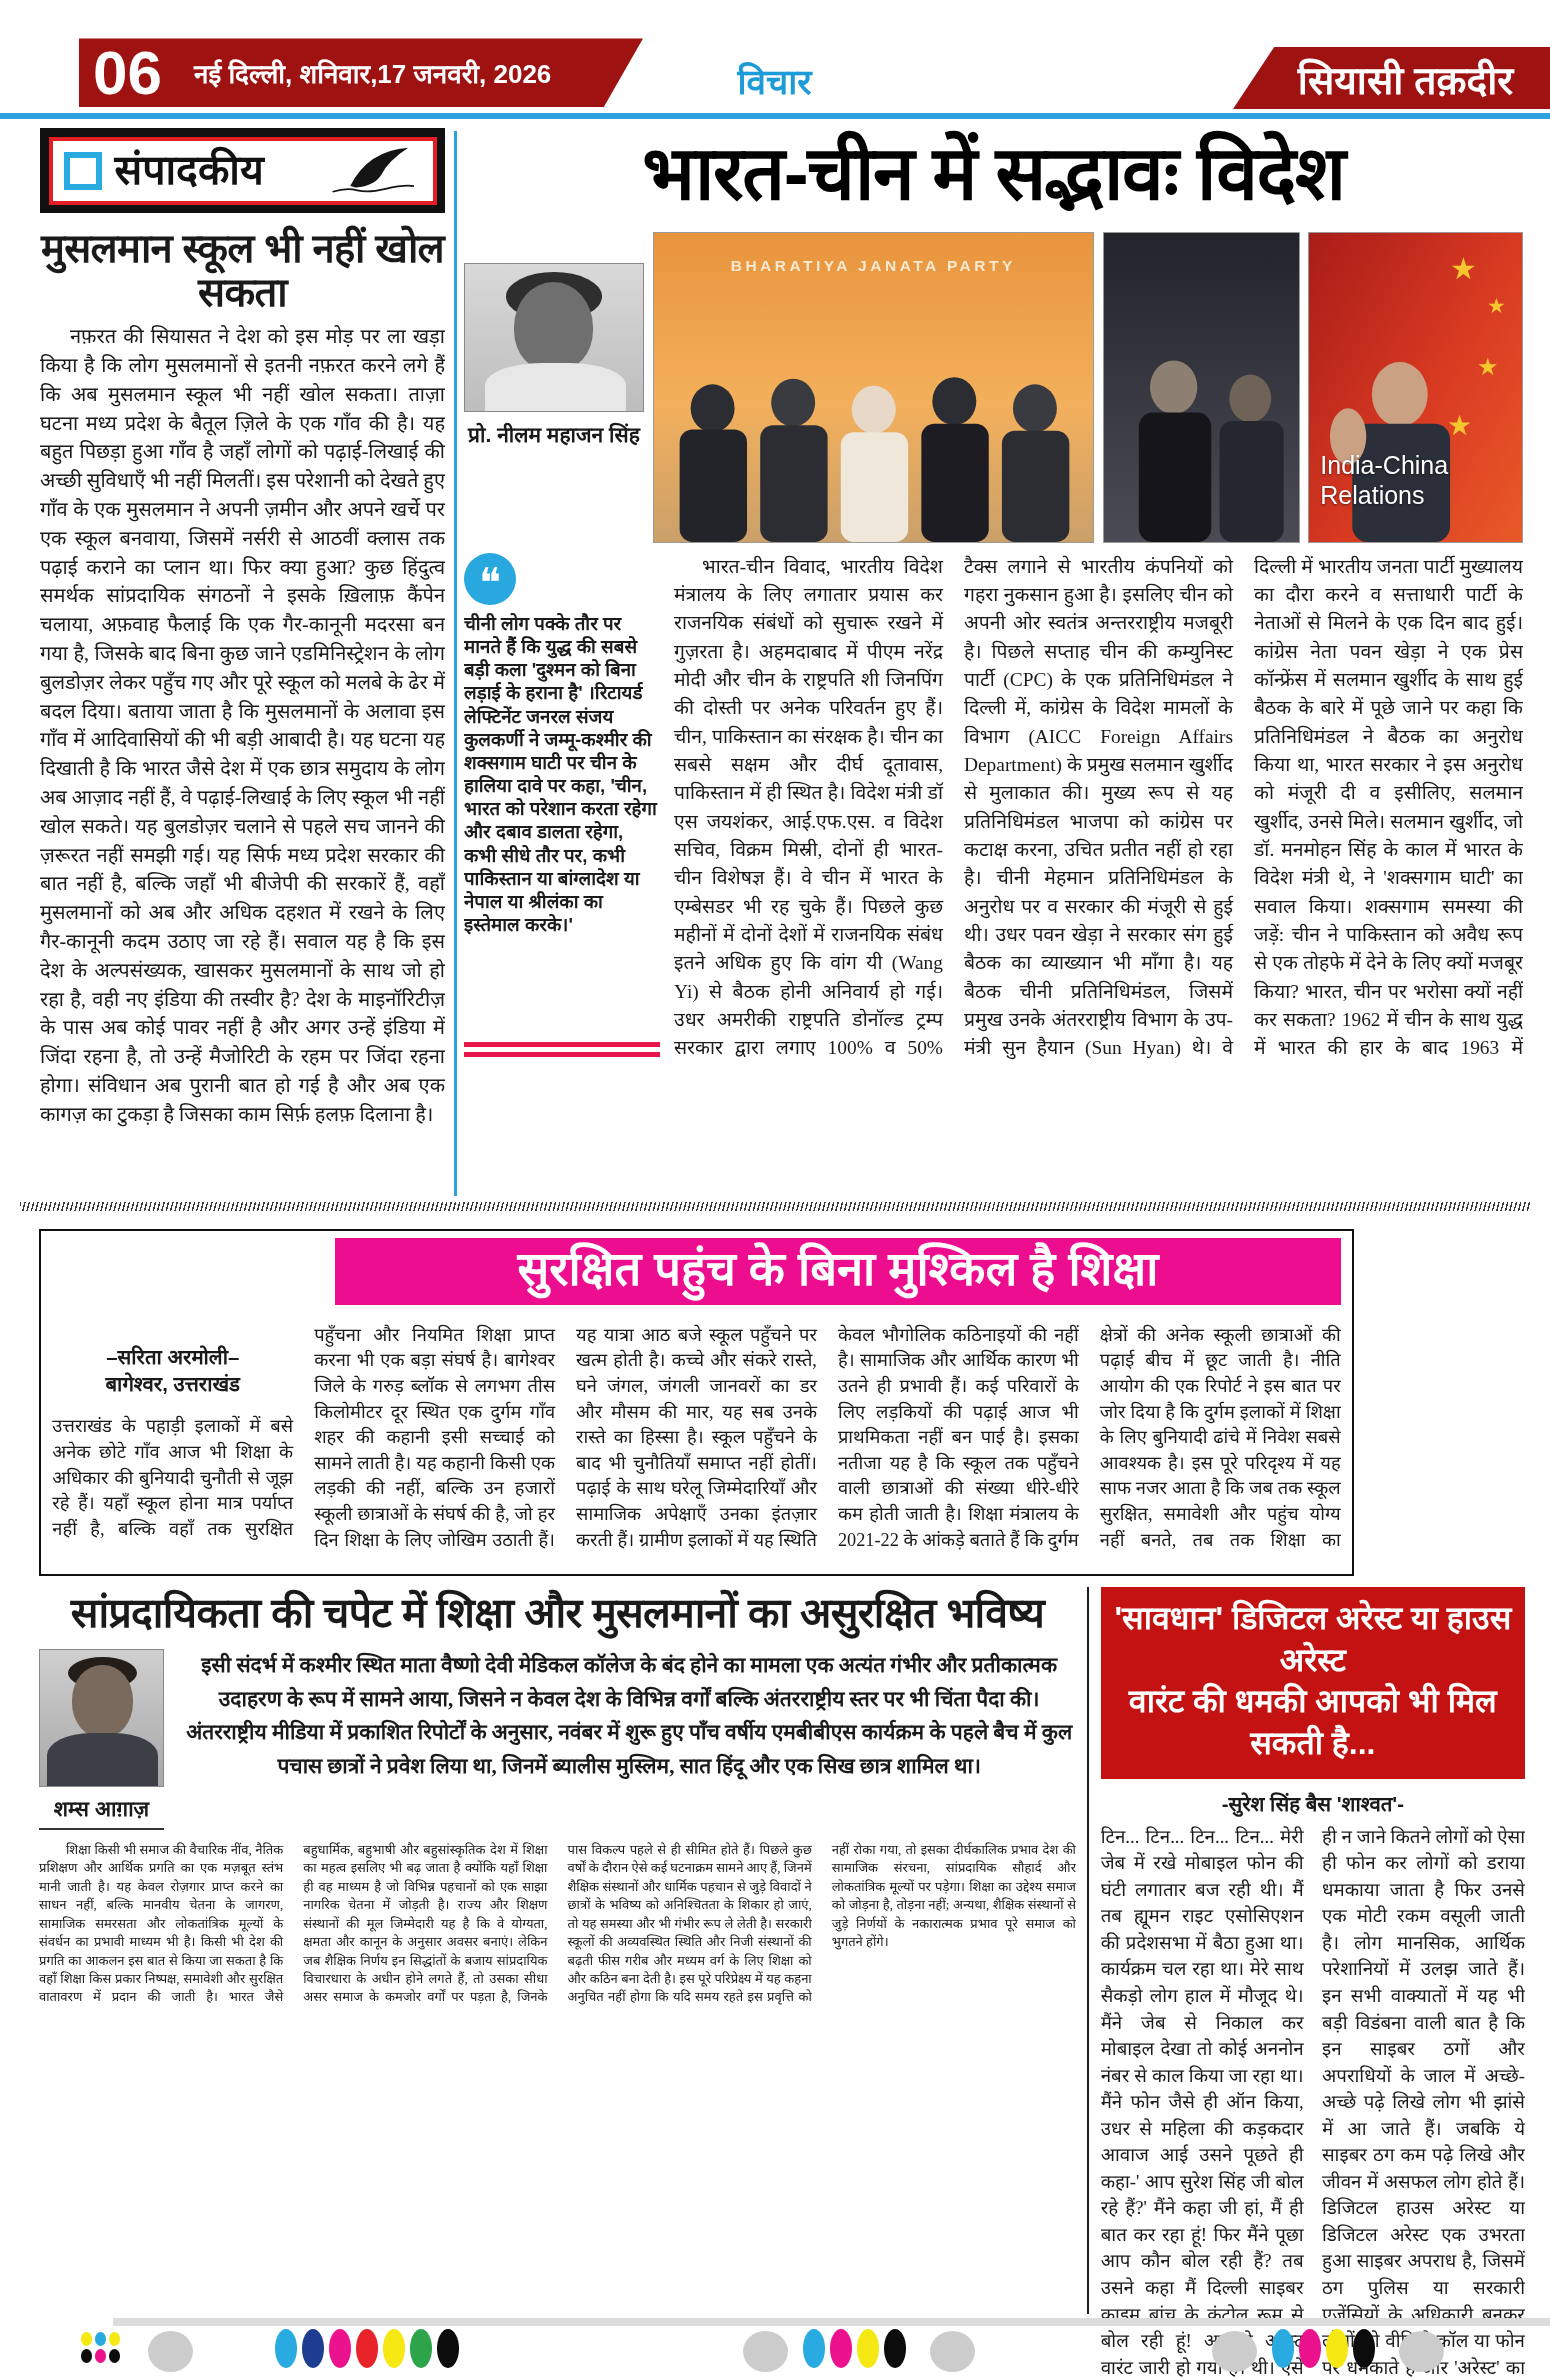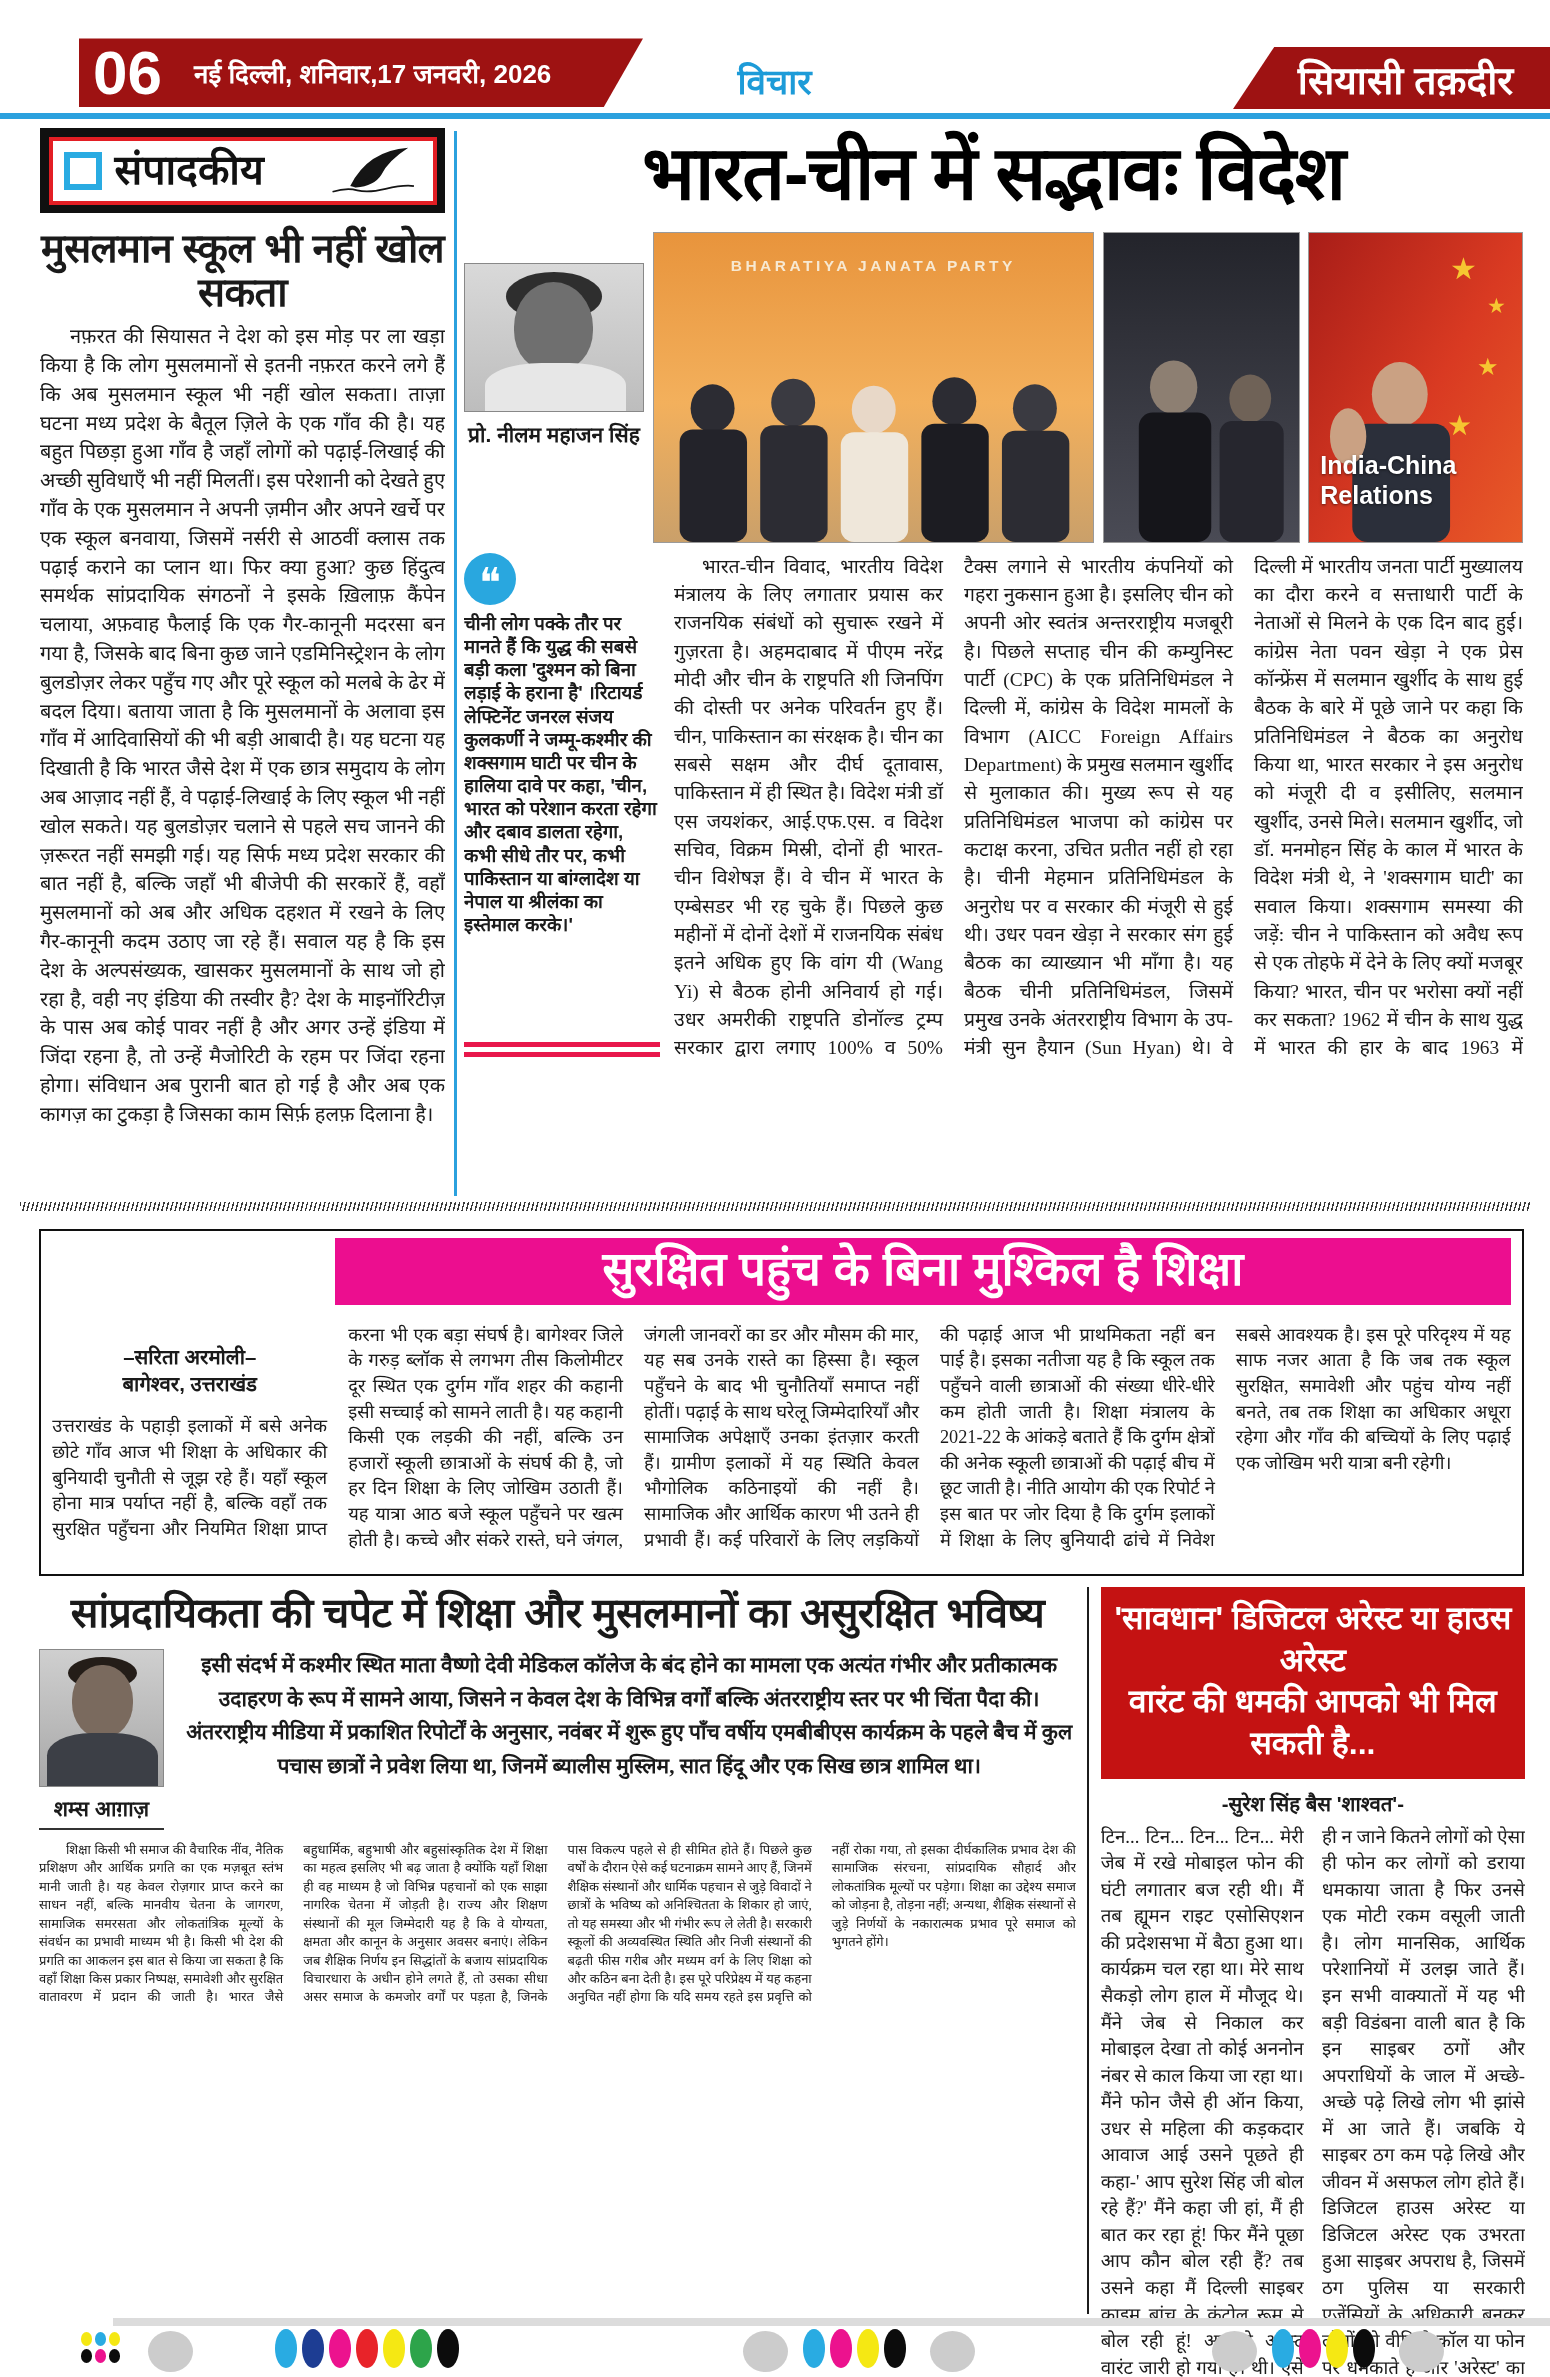--- a/index.html
+++ b/index.html
@@ -46,37 +46,37 @@
   .author-caption { text-align:center; font-family:"Liberation Sans",sans-serif; font-weight:800; font-size:21px; margin-top:8.5px; }
   .photo { position:relative; overflow:hidden; border:0.7px solid #9a9a9a; }
   .group-photo { flex:1; background:linear-gradient(180deg,#e8943c 0%,#f3b05c 55%,#caa06a 100%); }
   .bjp-arc { position:absolute; top:24px; left:0; right:0; text-align:center; color:#f7e9d2;
              font-family:"Liberation Sans",sans-serif; font-weight:700; font-size:15.5px; letter-spacing:3.5px; }
   .group-photo svg, .dark-photo svg { position:absolute; bottom:0; left:0; }
   .dark-photo { width:197px; flex:none; background:linear-gradient(180deg,#23242b,#4a4b55); }
   .xi-photo { width:215px; flex:none; background:linear-gradient(120deg,#a81d18,#d93a22 55%,#e85a28); }
   .star { position:absolute; color:#f6c631; }
   .rel-label { position:absolute; left:11.3px; bottom:32px; color:#fff; font-family:"Liberation Sans",sans-serif;
-               font-weight:700; font-size:25px; line-height:1.2; text-shadow:0 1.4px 2.8px rgba(0,0,0,.55); }
+               font-weight:400; font-size:25px; line-height:1.2; text-shadow:0 1.4px 2.8px rgba(0,0,0,.55); }
   .lead-lower { display:flex; gap:14px; height:523px; }
   .pullquote { width:196px; flex:none; position:relative; }
   .quote-circle { display:block; width:52px; height:52px; border-radius:50%; background:#29a7df; color:#fff;
                   font-size:41px; line-height:61px; text-align:center; font-family:"Liberation Sans",sans-serif; }
   .pq-text { margin-top:7px; font-family:"Liberation Sans",sans-serif; font-weight:700; font-size:18.7px;
              line-height:1.24; color:#1c1c1c; height:420px; overflow:hidden; }
   .red-double { margin-top:10px; height:15.5px; border-top:5.6px solid #e8174b; border-bottom:5.6px solid #e8174b; }
   .lead-body { flex:1; min-width:0; column-count:3; column-gap:21px; font-size:19.4px; line-height:1.46;
                text-align:justify; height:523px; overflow:hidden; }
   .lead-body p { text-indent:28px; }
 
   .hatch-divider { position:absolute; top:1202px; left:20px; right:20px; height:9.2px;
                    background:repeating-linear-gradient(105deg,#3a3a3a 0 1.4px,transparent 1.4px 4.2px); }
 
   
-  .edu-frame { position:absolute; top:1229px; left:39px; width:1485px; height:347px; border:2.8px solid #101010;
+  .edu-frame { position:absolute; top:1229px; left:39px; width:1315px; height:347px; border:2.8px solid #101010;
                padding:7px 11.3px 5.6px; }
   .edu-headline { margin-left:283px; background:#ec0e8f; color:#fff; font-family:"Liberation Sans",sans-serif;
                   font-weight:800; font-size:47px; text-align:center; padding:7px 0 12.7px; line-height:1; }
   .edu-cols { margin-top:18px; column-count:5; column-gap:21px; font-size:18.3px; line-height:1.4;
               text-align:justify; height:244px; overflow:hidden; }
   .edu-byline { text-align:center; font-family:"Liberation Sans",sans-serif; font-weight:800; font-size:20.4px;
                 line-height:1.35; margin:21px 0 15.5px; }
 
   
   .bottom-section { position:absolute; top:1587px; left:39px; right:25px; height:727px; display:flex; }

